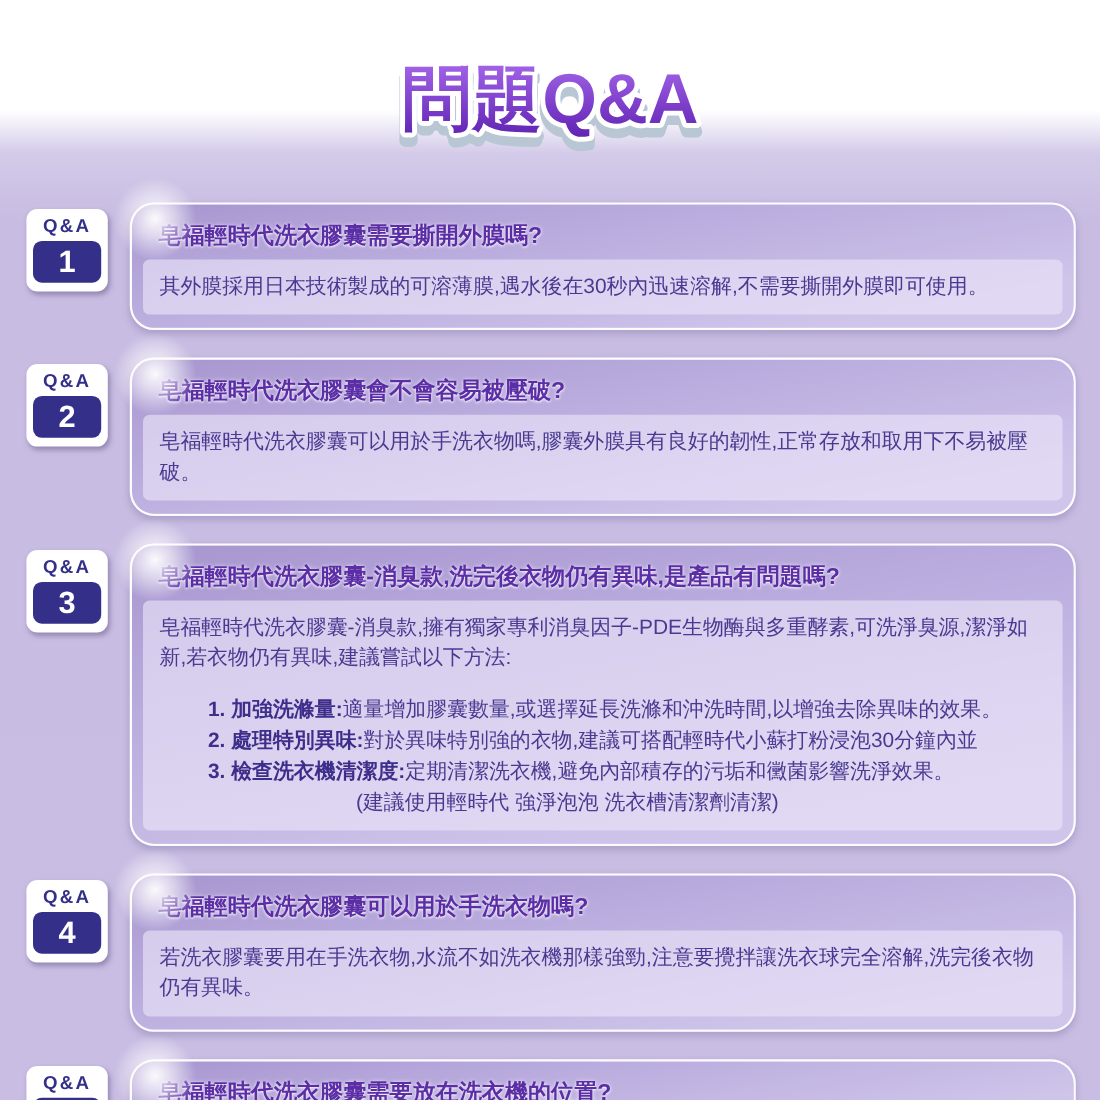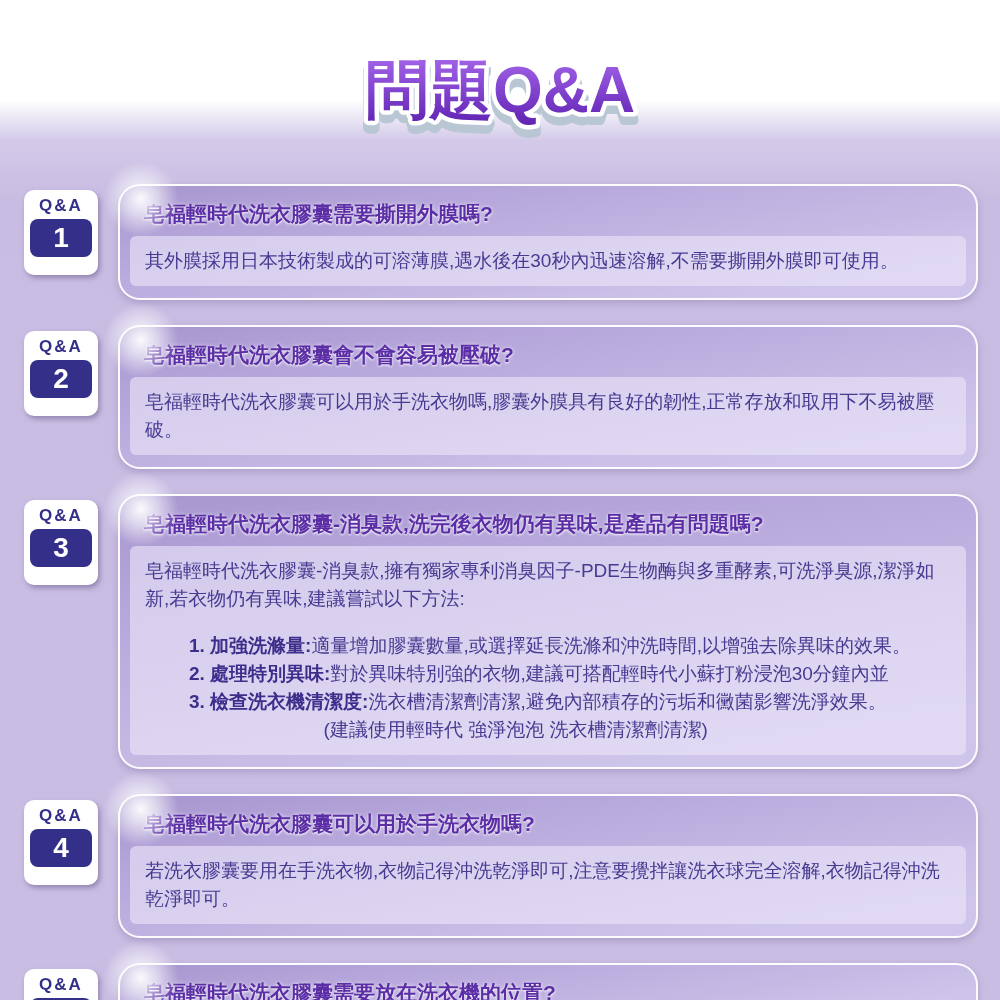--- a/index.html
+++ b/index.html
@@ -9,21 +9,21 @@
     background:linear-gradient(180deg,#ffffff 0%,#ffffff 10%,#d3cae9 14%,#c8bce2 20%,#c9bde3 100%);
   }
   
   .header{ text-align:center; padding-top:14px; height:110px;margin-top:28px; }
   
   .qa-list{ padding:32px 22px 0 24px; display:flex; flex-direction:column; gap:25px; }
   .qa-row{ display:flex; gap:20px; align-items:flex-start; }
   
   .badge{
     flex:0 0 74px; width:74px; margin-top:6px; background:#ffffff;
-    border-radius:10px; padding:4px 0 18px; text-align:center;
+    border-radius:10px; padding:4px 0 8px; text-align:center;
     box-shadow:2px 3px 5px rgba(96,84,134,.5);
   }
   .badge-label{
     color:#34308a; font-size:17px; font-weight:600; letter-spacing:2px;
     display:block; line-height:24px;
   }
   .badge-num{
     display:block; margin:1px 6px 0; background:#34308a; color:#ffffff;
     border-radius:8px; font-size:28px; font-weight:bold; line-height:38px;
   }
@@ -109,37 +109,37 @@
         <div>皂福輕時代洗衣膠囊-消臭款,擁有獨家專利消臭因子-PDE生物酶與多重酵素,可洗淨臭源,潔淨如新,若衣物仍有異味,建議嘗試以下方法:</div>
         <div class="steps">
           <div class="step">
             <span class="step-label">1. 加強洗滌量:</span><span>適量增加膠囊數量,或選擇延長洗滌和沖洗時間,以增強去除異味的效果。</span>
             
           </div>
           <div class="step">
             <span class="step-label">2. 處理特別異味:</span><span>對於異味特別強的衣物,建議可搭配輕時代小蘇打粉浸泡30分鐘內並</span>
           </div>
           <div class="step">
-            <span class="step-label">3. 檢查洗衣機清潔度:</span><span>洗衣槽清潔劑清潔,避免內部積存的污垢和黴菌影響洗淨效果。</span>
+            <span class="step-label">3. 檢查洗衣機清潔度:</span><span>定期清潔洗衣機,避免內部積存的污垢和黴菌影響洗淨效果。</span>
             <div class="step-note indent-b">(建議使用輕時代 強淨泡泡 洗衣槽清潔劑清潔)</div>
           </div>
         </div>
       </div>
     </div>
   </div>
 
   <div class="qa-row">
     <div class="badge">
       <span class="badge-label">Q&amp;A</span>
       <span class="badge-num">4</span>
     </div>
     <div class="card">
       <span class="flare"></span>
       <div class="question">皂福輕時代洗衣膠囊可以用於手洗衣物嗎?</div>
-      <div class="answer-box">若洗衣膠囊要用在手洗衣物,衣物記得沖洗乾淨即可,注意要攪拌讓洗衣球完全溶解,衣物記得沖洗乾淨即可。</div>
+      <div class="answer-box">若洗衣膠囊要用在手洗衣物,水流不如洗衣機那樣強勁,注意要攪拌讓洗衣球完全溶解,洗完後衣物仍有異味。</div>
     </div>
   </div>
 
   <div class="qa-row">
     <div class="badge">
       <span class="badge-label">Q&amp;A</span>
       <span class="badge-num">5</span>
     </div>
     <div class="card">
       <span class="flare"></span>

